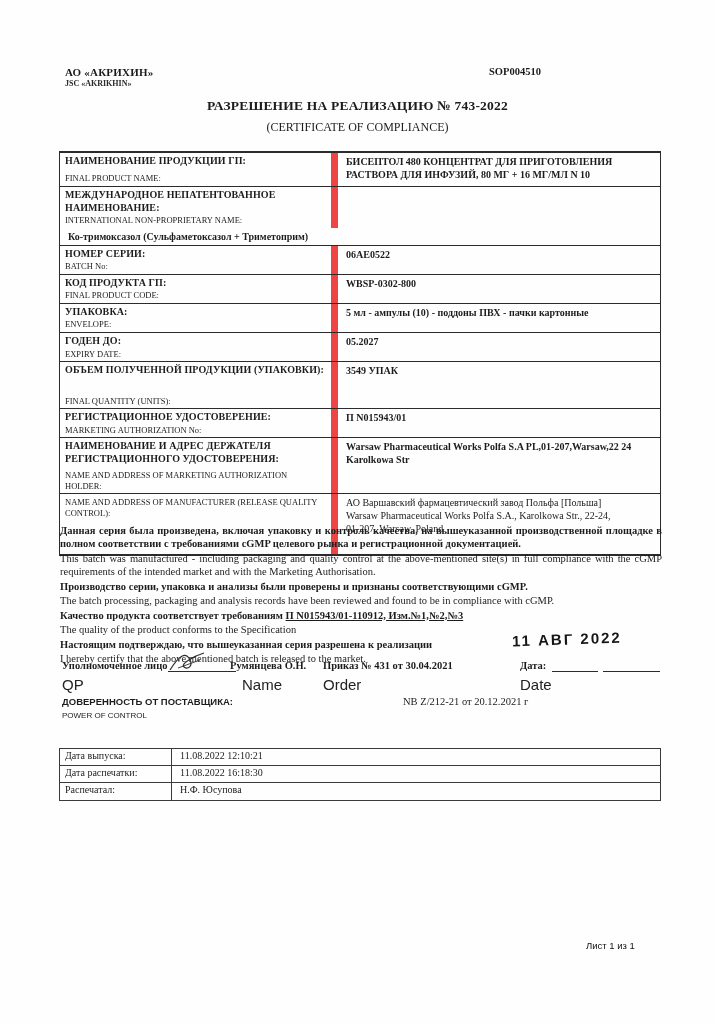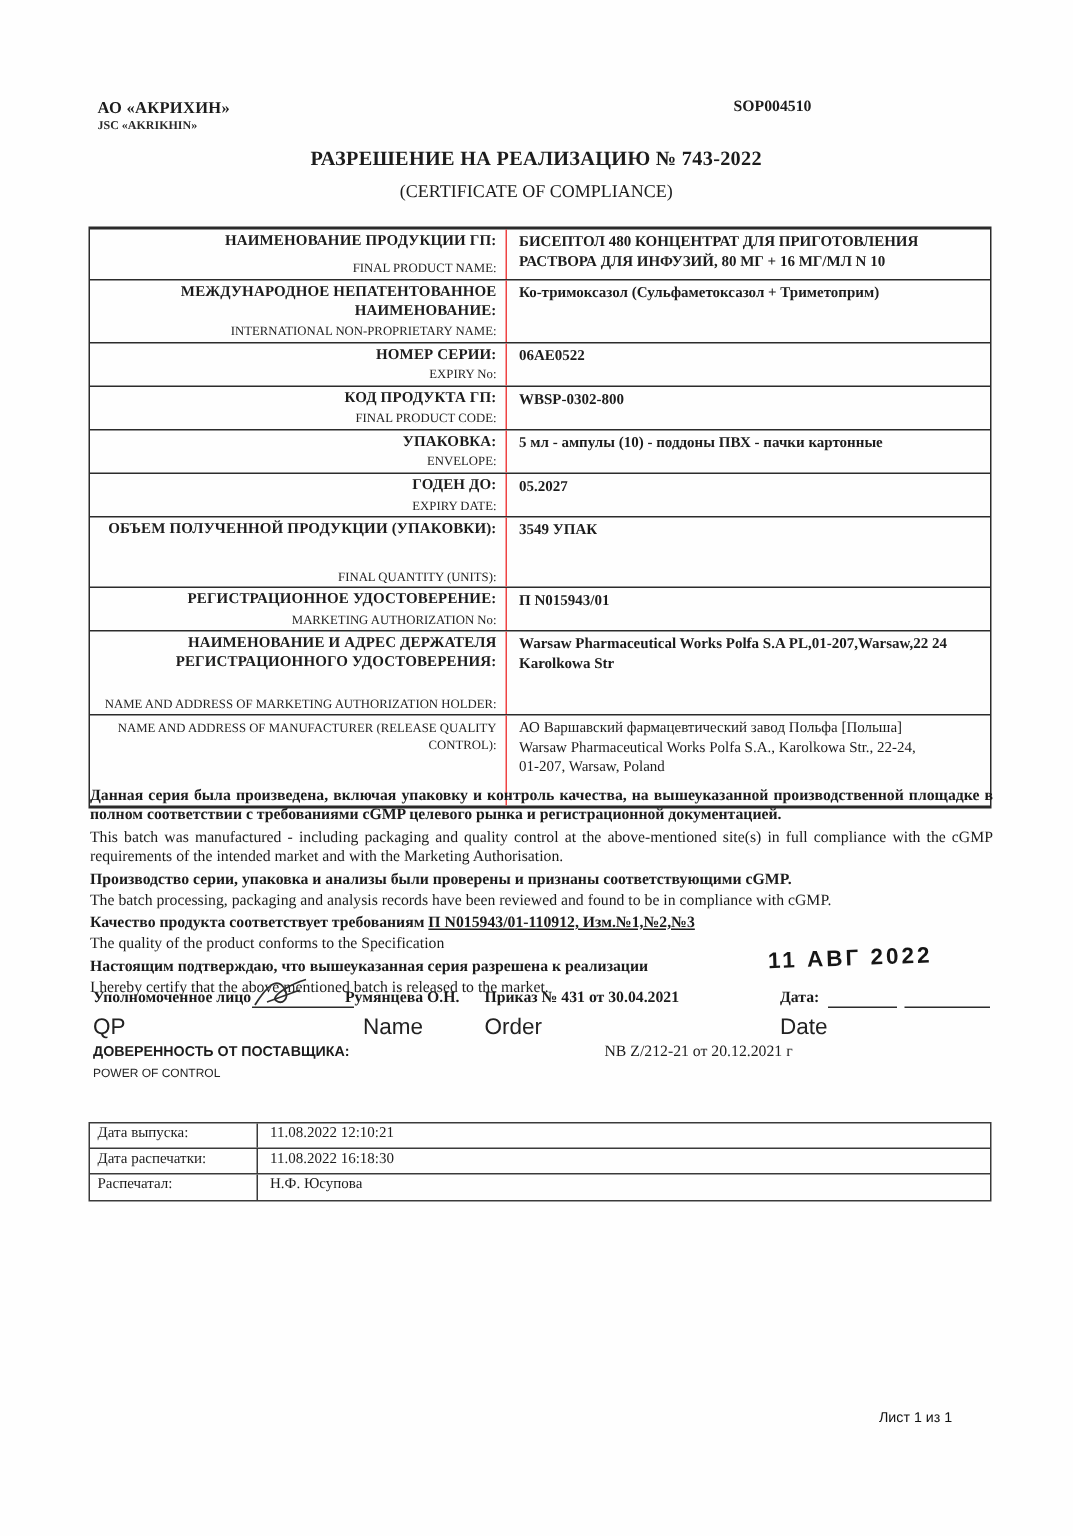--- a/index.html
+++ b/index.html
@@ -17,27 +17,27 @@
   .doc-title { position:absolute; left:0; top:98px; width:100%; text-align:center;
                font-weight:bold; font-size:13.5px; letter-spacing:.2px; }
   .doc-subtitle { position:absolute; left:0; top:120px; width:100%; text-align:center;
                   font-size:12px; }
 
   
   .doc-table { position:absolute; left:59px; top:151px; width:602px;
                border:1px solid #2b2b2b; border-top-width:2px; border-bottom-width:2px; }
   .trow { display:flex; border-bottom:1px solid #2b2b2b; }
   .trow:last-child { border-bottom:none; }
-  .tcell-l { width:278px; padding:2px 6px 2px 5px; border-right:1px solid #ef4444;
-             display:flex; flex-direction:column; justify-content:space-between;text-align:right; }
+  .tcell-l { width:278px; padding:2px 6px 2px 5px; border-right:7px solid #ef4444;
+             display:flex; flex-direction:column; justify-content:space-between; }
   .tcell-v { flex:1; padding:2px 4px 2px 8px; }
   .lbl-ru { font-weight:bold; font-size:10px; line-height:1.25; letter-spacing:.1px; }
   .lbl-en { font-size:8.5px; line-height:1.25; color:#222; margin-top:1px; }
   .val { font-weight:bold; font-size:10px; line-height:1.3; white-space:pre-line; }
-  .trow:nth-child(1){min-height:34px;} .trow:nth-child(2){min-height:40px;}
+  .trow:nth-child(1){min-height:34px;} .trow:nth-child(2){min-height:40px;flex-direction:column;}
   .trow:nth-child(3){min-height:27px;} .trow:nth-child(4){min-height:28px;}
   .trow:nth-child(5){min-height:28px;} .trow:nth-child(6){min-height:26px;}
   .trow:nth-child(7){min-height:47px;} .trow:nth-child(8){min-height:27px;}
   .trow:nth-child(9){min-height:56px;} .trow:nth-child(10){min-height:60px;}
   .trow:nth-child(10) .val { font-weight:normal; }
 
   
   .statements { position:absolute; left:60px; top:524px; width:602px; font-size:10.5px; }
   .statements p { line-height:1.28; margin-bottom:1px; }
   .ru { font-weight:bold; }
@@ -110,21 +110,21 @@
         <div class="lbl-ru">МЕЖДУНАРОДНОЕ НЕПАТЕНТОВАННОЕ НАИМЕНОВАНИЕ:</div>
         <div class="lbl-en">INTERNATIONAL NON-PROPRIETARY NAME:</div>
       </div>
       <div class="tcell-v">
           <div class="val">Ко-тримоксазол (Сульфаметоксазол + Триметоприм)</div>
         </div>
     </div>
     <div class="trow">
       <div class="tcell-l">
         <div class="lbl-ru">НОМЕР СЕРИИ:</div>
-        <div class="lbl-en">EXPIRY No:</div>
+        <div class="lbl-en">BATCH No:</div>
       </div>
       <div class="tcell-v">
           <div class="val">06AE0522</div>
         </div>
     </div>
     <div class="trow">
       <div class="tcell-l">
         <div class="lbl-ru">КОД ПРОДУКТА ГП:</div>
         <div class="lbl-en">FINAL PRODUCT CODE:</div>
       </div>

